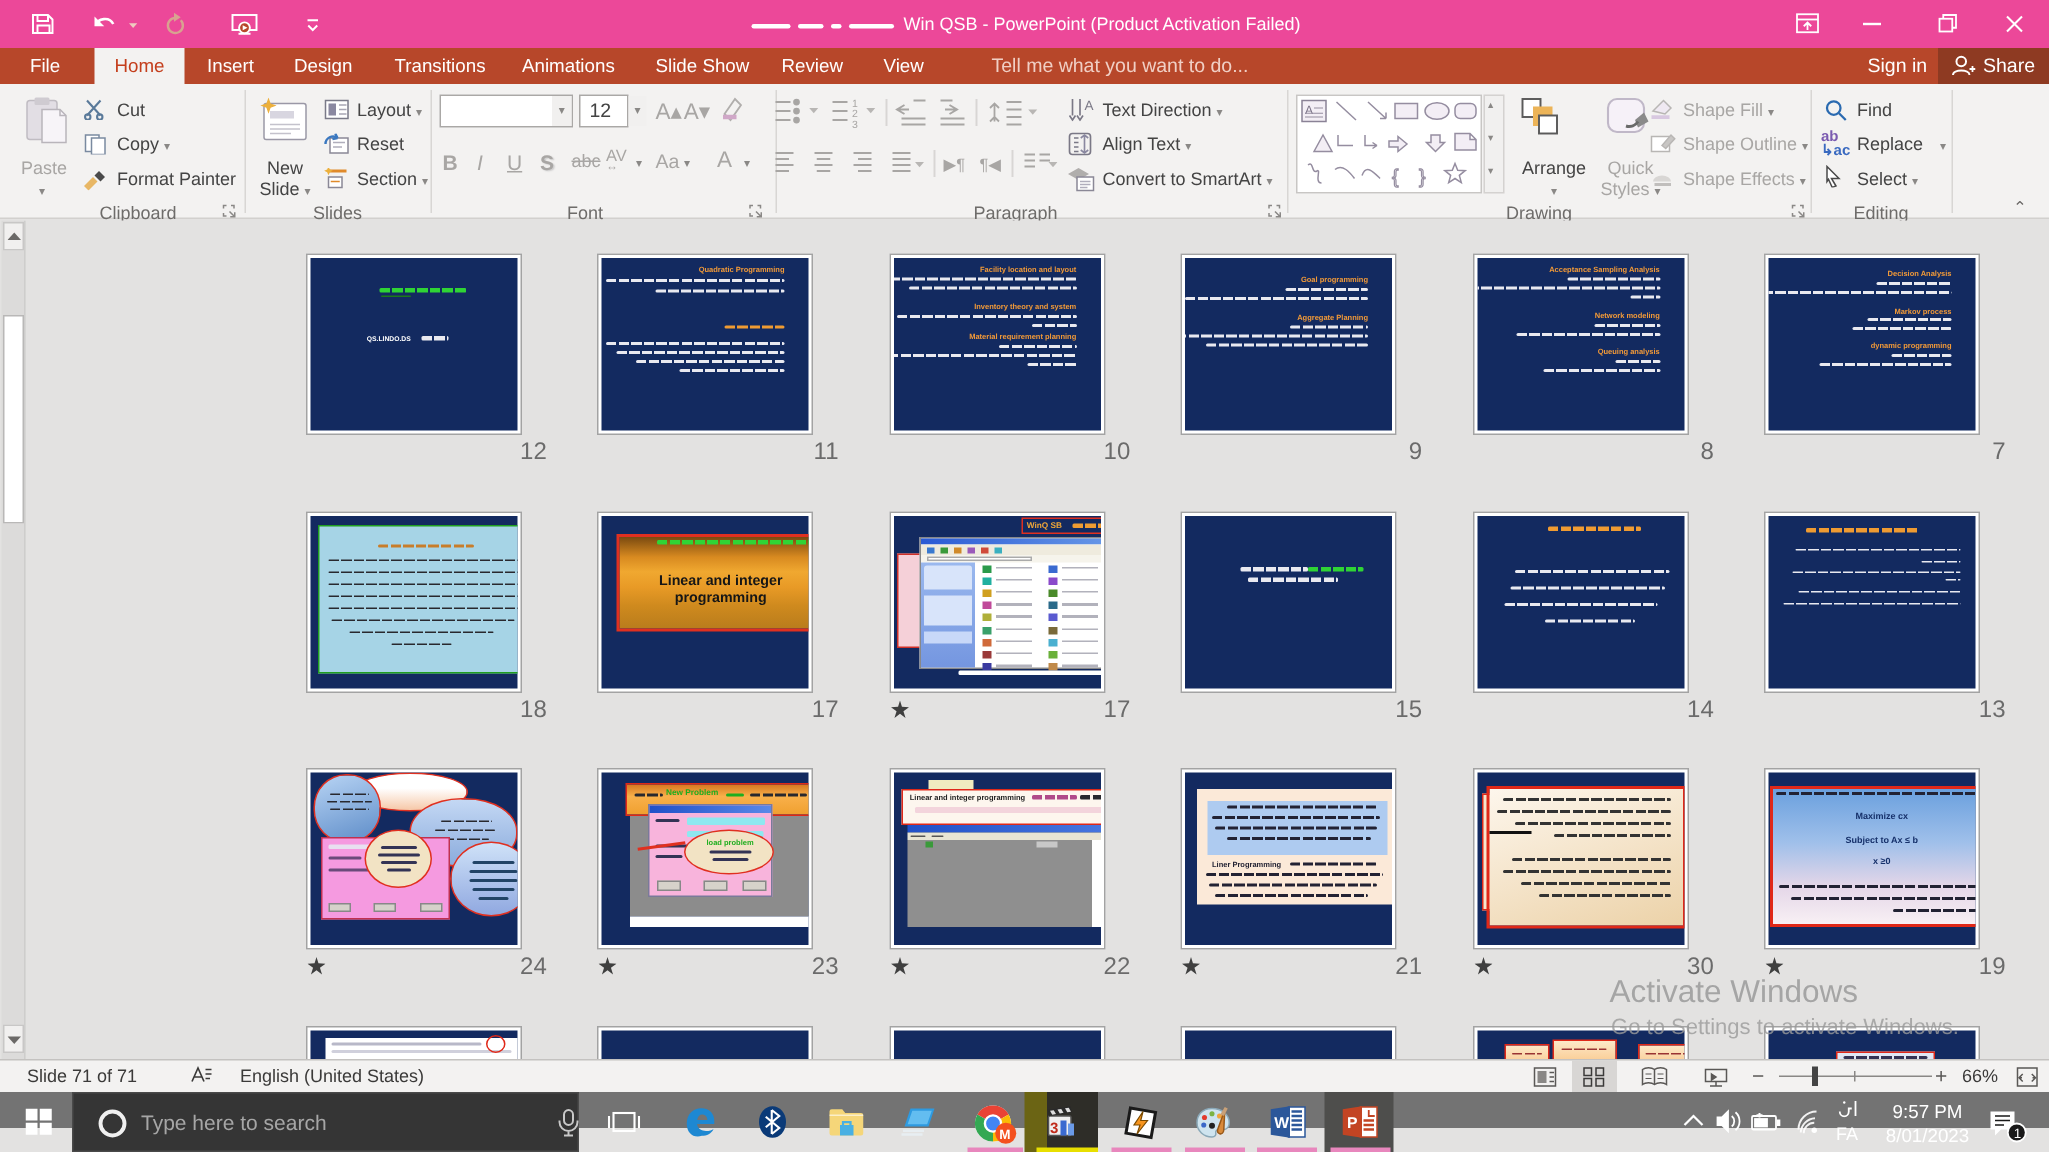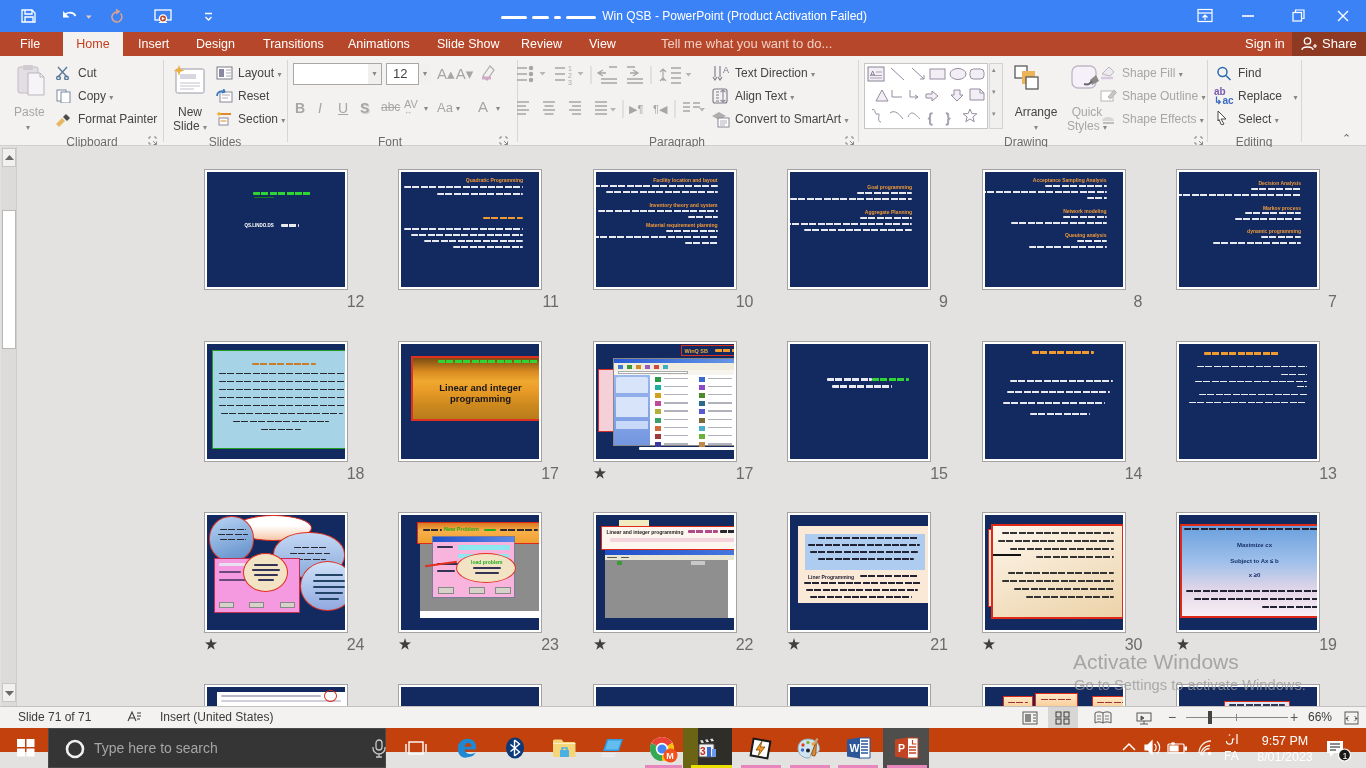--- a/index.html
+++ b/index.html
@@ -1,19 +1,19 @@
 <!DOCTYPE html>
 <html><head><meta charset="utf-8">
 <style>
 *{margin:0;padding:0;box-sizing:border-box}
 html,body{width:1366px;height:768px;overflow:hidden}
 body{font-family:"Liberation Sans",sans-serif;position:relative;background:#e3e2e1}
 .abs{position:absolute}
 
-#titlebar{position:absolute;left:0;top:0;width:1366px;height:32px;background:#3b82f6}
+#titlebar{position:absolute;left:0;top:0;width:1366px;height:32px;background:#ec4899}
 #title{position:absolute;top:9px;left:0;width:1366px;text-align:center;color:#fff;font-size:12px}
 
 #tabs{position:absolute;left:0;top:32px;width:1366px;height:24px;background:#b7472a}
 .tab{position:absolute;top:0;height:24px;line-height:24px;color:#fff;font-size:12.5px}
 #hometab{position:absolute;left:63px;top:0;width:60px;height:24px;background:#f3f2f1;color:#c43e1c;text-align:center;line-height:25px;font-size:12.5px}
 
 #ribbon{position:absolute;left:0;top:56px;width:1366px;height:90px;background:#f3f2f1;border-bottom:1px solid #d2d0ce}
 .gdiv{position:absolute;top:4px;height:82px;width:1px;background:#d8d6d4}
 .glabel{position:absolute;top:79px;font-size:12px;color:#6e6c6a;width:120px;text-align:center}
 .launch{position:absolute;top:80px;width:10px;height:10px}
@@ -25,21 +25,21 @@
 
 #sbar{position:absolute;left:1px;top:0;width:16px;height:559px;background:#dcdbda;border-right:1px solid #cecdcc}
 
 .sl{position:absolute;width:144px;height:121px;background:#fff;border:1px solid #a3a3a3;padding:2px}
 .sin{position:relative;width:100%;height:100%;background:#132a60;overflow:hidden}
 .num{position:absolute;font-size:16px;color:#6b6b6b;width:161px;text-align:right}
 .star{position:absolute;width:12px;height:12px}
 
 #status{position:absolute;left:0;top:706px;width:1366px;height:22px;background:#f3f2f1;border-top:1px solid #c4c2c0;font-size:12px;color:#3b3a39}
 
-#taskbar{position:absolute;left:0;top:728px;width:1366px;height:24px;background:#c2410c}
+#taskbar{position:absolute;left:0;top:728px;width:1366px;height:24px;background:#737373}
 #search{position:absolute;left:48px;top:0;width:338px;height:40px;background:#353535;border:1px solid #4a4a4a;color:#a6a6a6;font-size:14px;line-height:38px}
 .uline{position:absolute;top:37px;height:3px;background:#e887bd}
 .trayico{position:absolute;color:#fff}
 </style></head>
 <body>
 
 <div id="titlebar">
   <svg class="abs" style="left:20px;top:7px" width="220" height="18" viewBox="0 0 220 18" fill="none" stroke="#fff" stroke-width="1.3">
     <path d="M2 3 h10 l3 3 v9 h-13 z"></path>
       <path d="M5 3 v4 h7 v-4 M5 15 v-5 h8 v5"></path>
@@ -725,21 +725,21 @@
   <div style="position:absolute;left:1073px;top:503px;font-size:21px;color:#9b9b9b;opacity:.85">Activate Windows</div>
   <div style="position:absolute;left:1074px;top:530px;font-size:14.7px;color:#9b9b9b;opacity:.8">Go to Settings to activate Windows.</div>
 </div>
 
 <div id="status">
   <span style="position:absolute;left:18px;top:3px">Slide 71 of 71</span>
   <svg class="abs" style="left:127px;top:3px" width="16" height="15" viewBox="0 0 16 15" stroke="#3b3a39" fill="none" stroke-width="1.1">
     <path d="M1 11 l4 -9 l4 9 m-7 -3 h6"></path>
       <path d="M10 3 h4 m-4 3 h4 m-4 3 h3" stroke-width="1"></path>
   </svg>
-  <span style="position:absolute;left:160px;top:3px">Insert (United States)</span>
+  <span style="position:absolute;left:160px;top:3px">English (United States)</span>
   <svg class="abs" style="left:1022px;top:4px" width="16" height="14" viewBox="0 0 16 14" stroke="#5a5856" fill="none">
       <rect x="1" y="1" width="14" height="12"></rect>
       <rect x="3" y="3" width="6" height="8" fill="#8a8886" stroke="none"></rect>
       <path d="M11 4 h3 M11 7 h3 M11 10 h3"></path>
     </svg>
   <div style="position:absolute;left:1048px;top:0;width:30px;height:21px;background:#d8d6d4"></div>
   <svg class="abs" style="left:1055px;top:4px" width="16" height="14" viewBox="0 0 16 14" stroke="#3b3a39" fill="none">
       <rect x="1" y="1" width="5" height="5"></rect>
       <rect x="9" y="1" width="5" height="5"></rect>
       <rect x="1" y="8" width="5" height="5"></rect>

